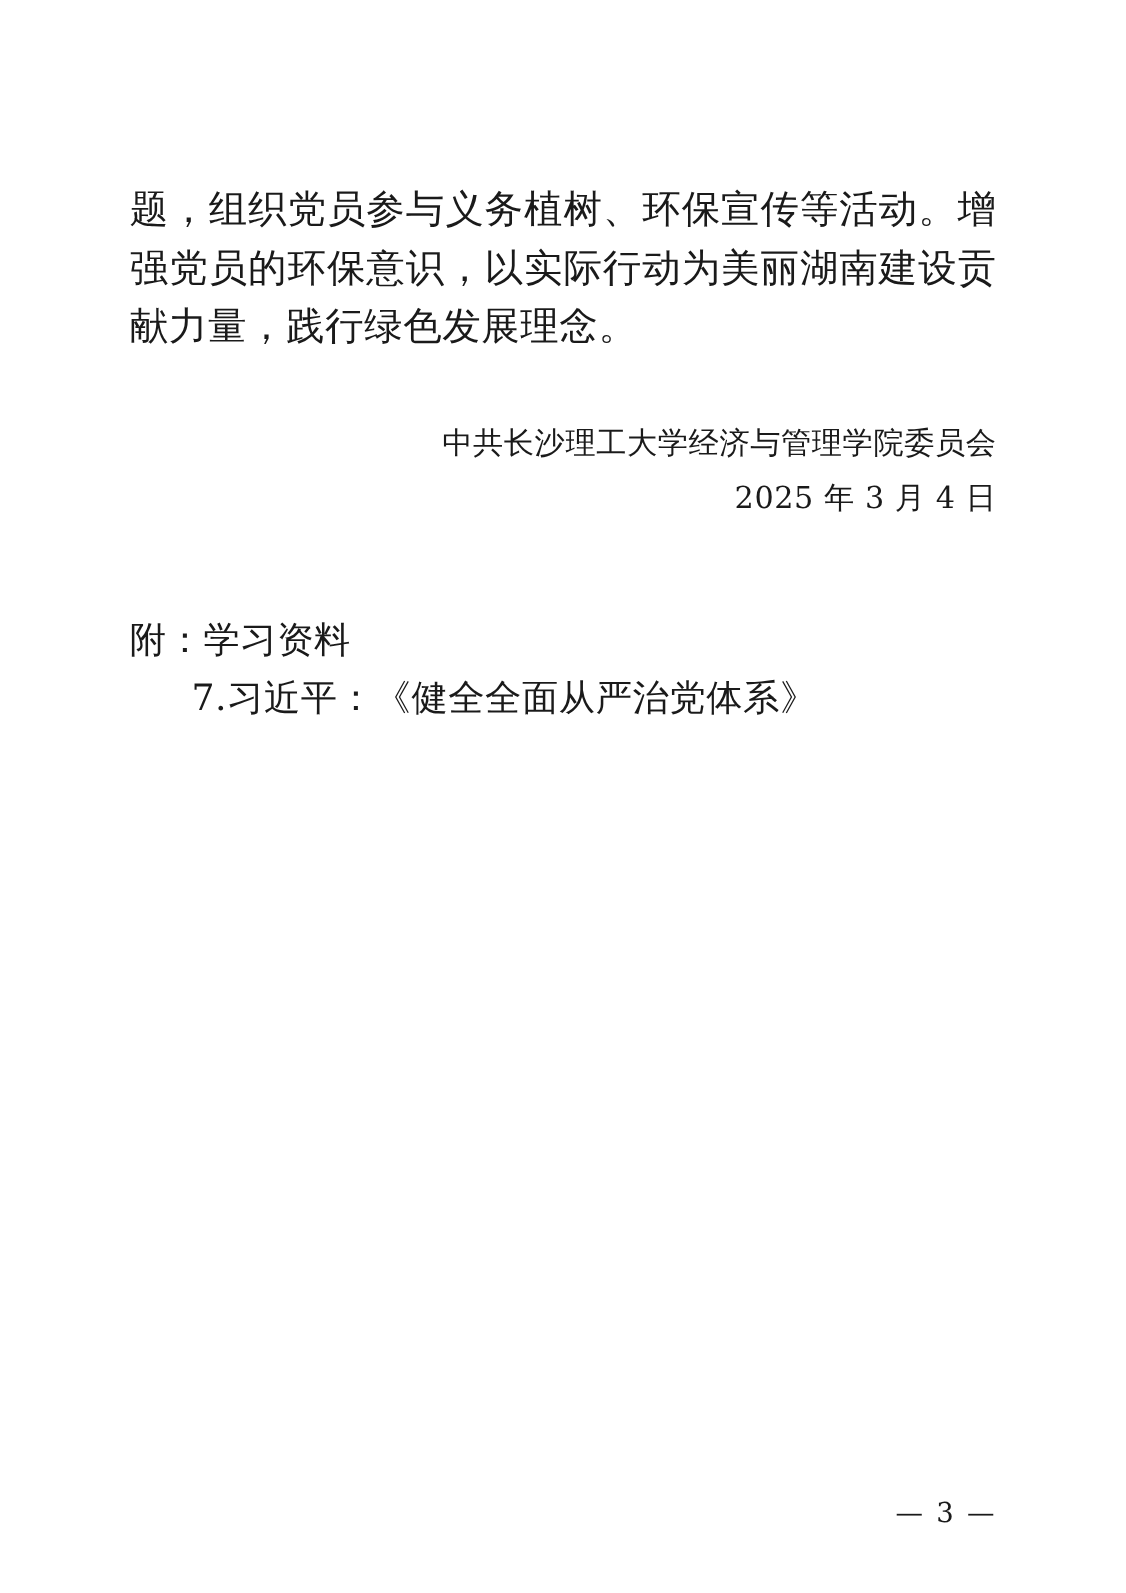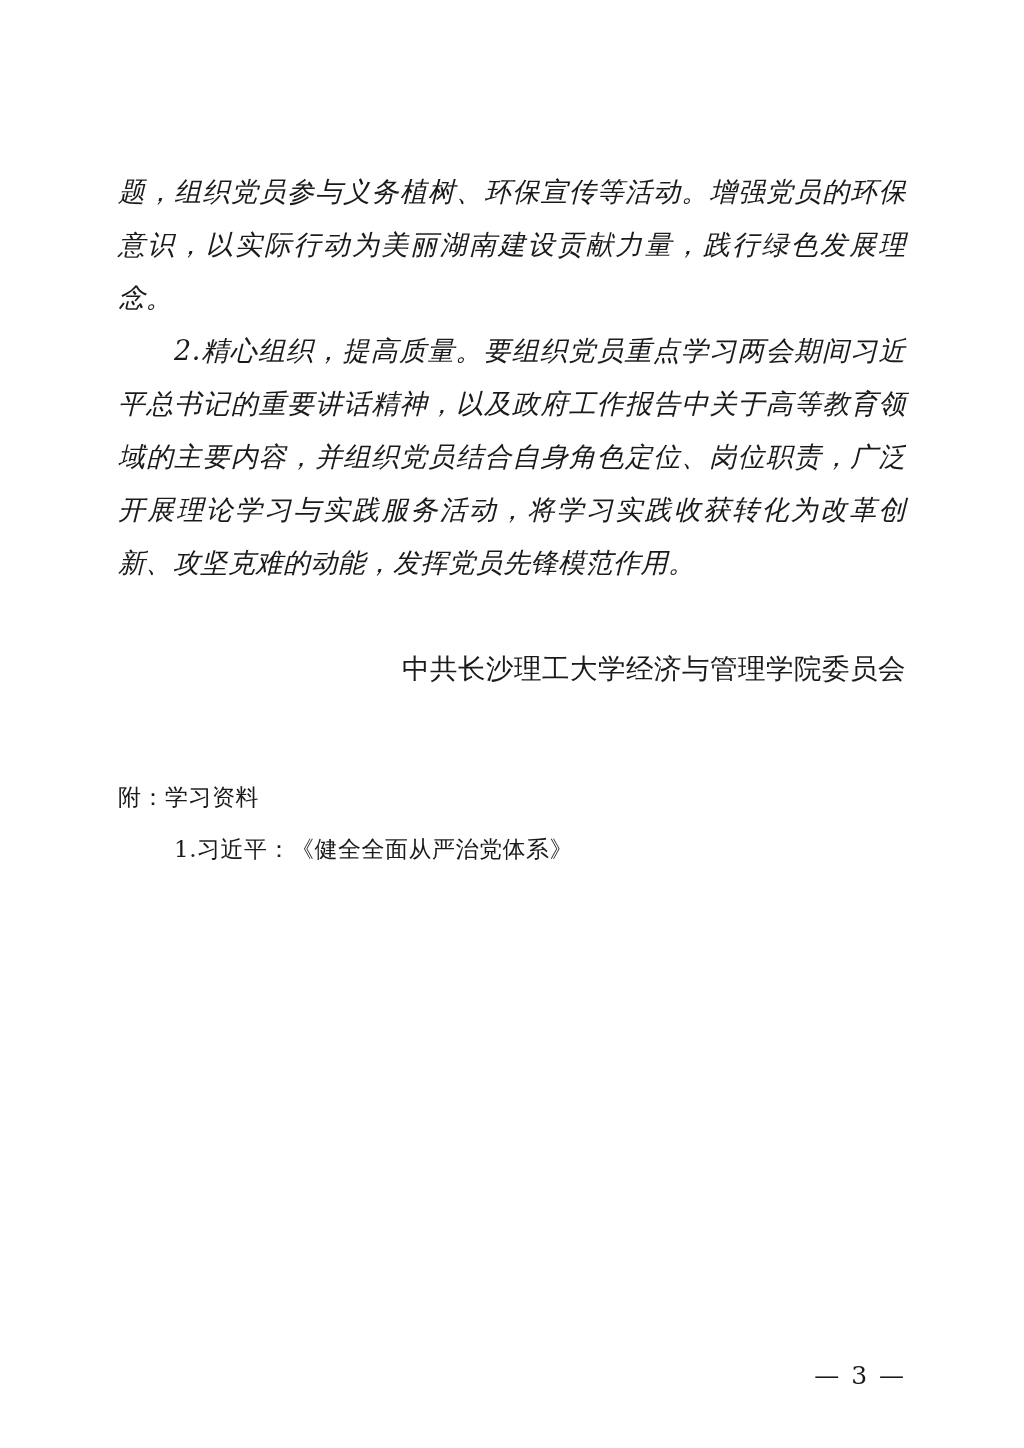--- a/index.html
+++ b/index.html
@@ -17,26 +17,25 @@
   }
   .page {
     position: absolute;
     left: 0; top: 0;
     width: 1024px;
     height: 1448px;
     box-sizing: border-box;
     padding: 165px 118px 0 118px;
   }
   .body-text {
-    font-size: 27px;
+    font-size: 35px;
     line-height: 53px;
     text-align: justify;
     text-justify: inter-ideograph;
     letter-spacing: 0.5px;
-    font-style: italic;
   }
   .para {
     margin: 0;
     text-indent: 0;
   }
   .para.indent {
     text-indent: 56px;
   }
   .signature-block {
     margin-top: 54px;
@@ -48,21 +47,21 @@
   .sig-line {
     margin: 0;
     padding-left: 10px;
   }
   .sig-date {
     margin: 0;
     padding-left: 10px;
   }
   .attach-block {
     margin-top: 78px;
-    font-size: 23px;
+    font-size: 33px;
     line-height: 52px;
     letter-spacing: 0.5px;
   }
   .attach-title {
     margin: 0;
   }
   .attach-item {
     margin: 0;
     text-indent: 56px;
   }
@@ -75,27 +74,27 @@
     color: #1a1a1a;
   }
 </style>
 </head>
 <body>
 
 <div class="page">
 
   <div class="body-text">
     <p class="para">题，组织党员参与义务植树、环保宣传等活动。增强党员的环保意识，以实际行动为美丽湖南建设贡献力量，践行绿色发展理念。</p>
-    <p class="para indent">2.精心组织，提高质量。要组织党员重点学习两会期间习近平总书记的重要讲话精神，以及政府工作报告中关于高等教育领域的主要内容，并组织党员结合自身角色定位、岗位职责，广泛开展理论学习与实践服务活动，将学习实践收获转化为改革创新、攻坚克难的动能，发挥党员先锋模范作用。</p>
   </div>
 
   <div class="signature-block">
     <p class="sig-line">中共长沙理工大学经济与管理学院委员会</p>
+    <p class="sig-date">2025 年 3 月 4 日</p>
   </div>
 
   <div class="attach-block">
     <p class="attach-title">附：学习资料</p>
-    <p class="attach-item">1.习近平：《健全全面从严治党体系》</p>
+    <p class="attach-item">7.习近平：《健全全面从严治党体系》</p>
   </div>
 
   <div class="page-number">— 3 —</div>
 
 </div>
 
 </body></html>

